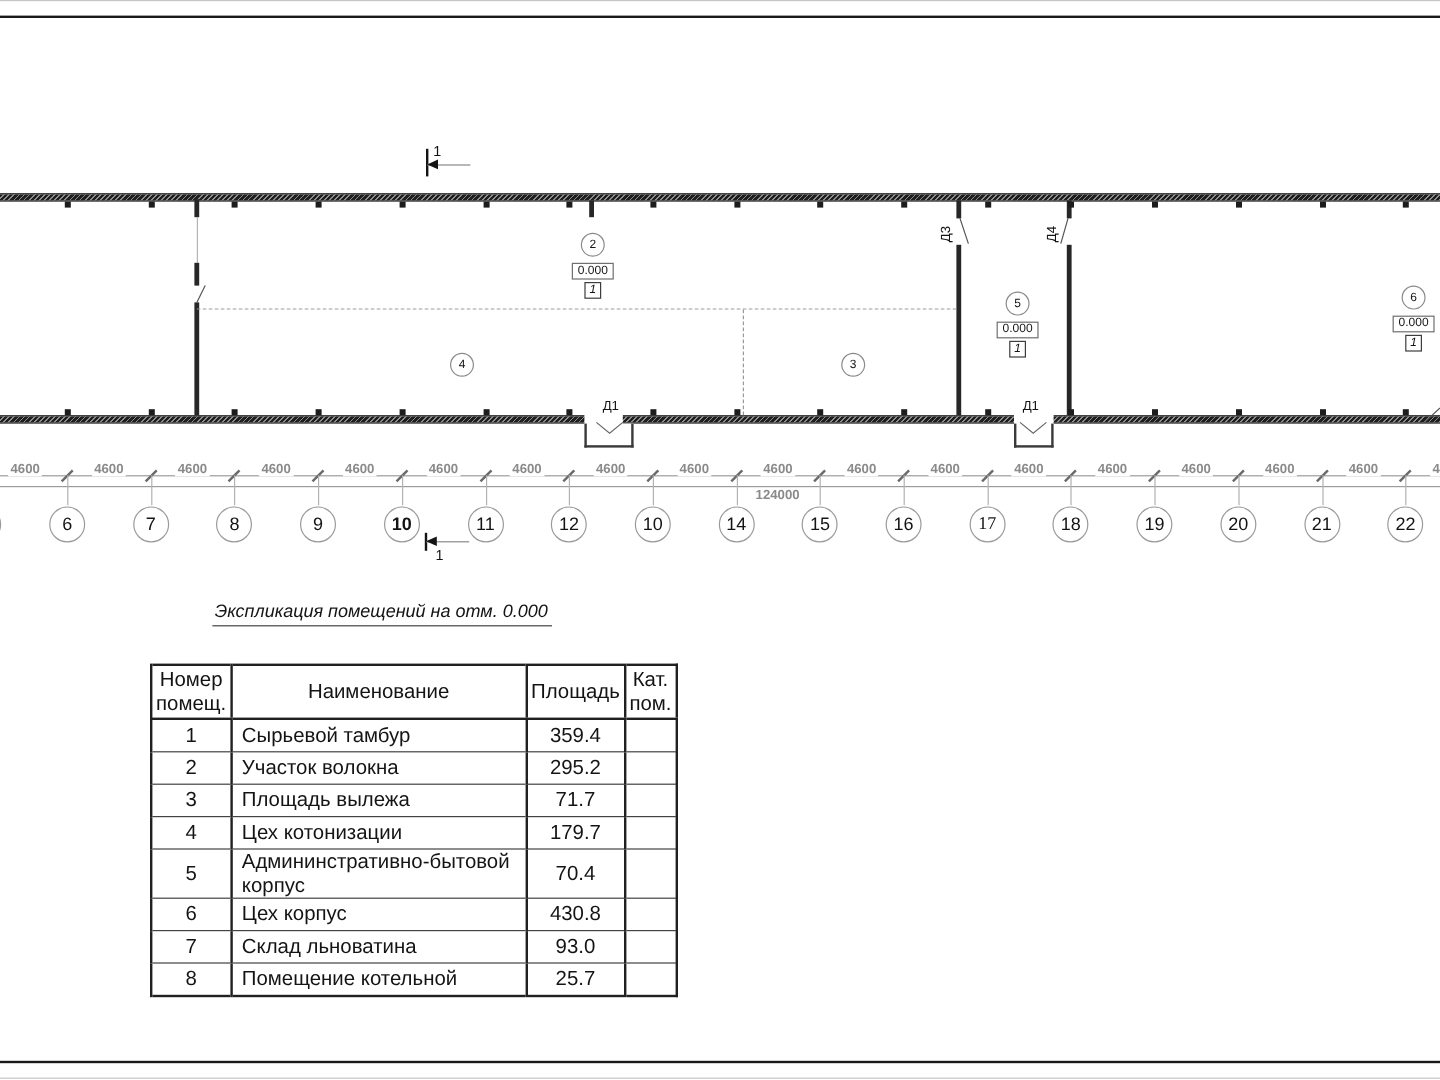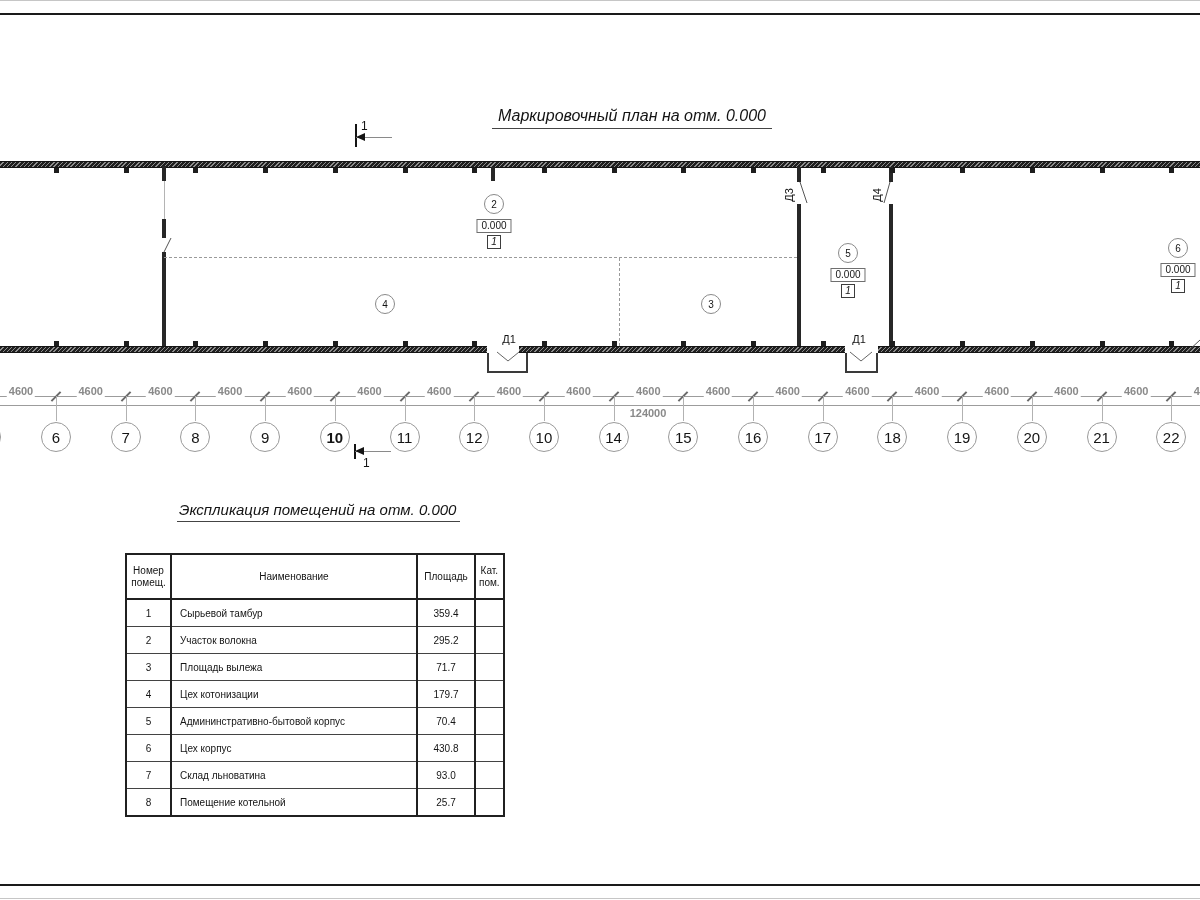--- a/index.html
+++ b/index.html
@@ -67,21 +67,21 @@
   .sec-hline { position:absolute; height:1px; background:#8a8a8a; }
   .sec-arrow { position:absolute; width:0; height:0;
     border-top:4px solid transparent; border-bottom:4px solid transparent;
     border-right:9px solid #141414; }
   .sec-num { position:absolute; font-size:12px; }
 
   .overlay { position:absolute; left:0; top:0; pointer-events:none; }
 
   table.rooms-table {
     position:absolute; left:125px; top:553px; border-collapse:collapse;
-    table-layout:fixed; font-size:10px; color:#141414; background:#fff;
+    table-layout:fixed; font-size:17px; color:#141414; background:#fff;
     border:2px solid #202020;
   }
   .rooms-table th, .rooms-table td {
     border-left:2px solid #202020; border-top:1px solid #434343;
     padding:0 3px; font-weight:normal; overflow:hidden;
   }
   .rooms-table th { height:43px; text-align:center; border-top:none; line-height:1.15; }
   .rooms-table td { height:26px; text-align:center; }
   .rooms-table td.name { text-align:left; padding-left:8px; }
   .rooms-table tr.hdr th { border-bottom:2px solid #202020; }
@@ -91,21 +91,20 @@
 </head>
 <body>
 
 <div class="sheet">
 
   <div class="edge" style="left:0;top:0;width:1200px;height:1px;"></div>
   <div class="frame" style="left:0;top:13px;width:1200px;height:2px;"></div>
   <div class="frame" style="left:0;top:884px;width:1200px;height:2px;"></div>
   <div class="edge" style="left:0;top:898px;width:1200px;height:1px;"></div>
 
-  <div class="plan-title">Маркировочный план на отм. 0.000</div>
   <div class="table-title">Экспликация помещений на отм. 0.000</div>
 
   <div class="sec-num" style="left:361px;top:119px;">1</div>
   <div class="sec-vline" style="left:355px;top:124px;height:23px;"></div>
   <div class="sec-hline" style="left:356px;top:137px;width:36px;"></div>
   <div class="sec-arrow" style="left:356px;top:133px;"></div>
 
   <div class="sec-vline" style="left:354px;top:444px;height:15px;"></div>
   <div class="sec-hline" style="left:355px;top:451px;width:36px;"></div>
   <div class="sec-arrow" style="left:355px;top:447px;"></div>
@@ -201,21 +200,21 @@
       <div class="axis-circle" style="left: 668.3px; top: 422px;">15</div>
       <div class="colmark" style="left: 681.3px; top: 168px;"></div>
       <div class="colmark" style="left: 681.3px; top: 341px;"></div>
       <div class="tick" style="left: 752px; top: 390px;"></div>
       <div class="ext" style="left: 753px; top: 396px; height: 25px;"></div>
       <div class="axis-circle" style="left: 738px; top: 422px;">16</div>
       <div class="colmark" style="left: 751px; top: 168px;"></div>
       <div class="colmark" style="left: 751px; top: 341px;"></div>
       <div class="tick" style="left: 821.7px; top: 390px;"></div>
       <div class="ext" style="left: 822.7px; top: 396px; height: 25px;"></div>
-      <div class="axis-circle" style="left: 807.7px; top: 422px;">17</div>
+      <div class="axis-circle" style="left: 807.7px; top: 422px; font-family: Liberation Serif, serif;">17</div>
       <div class="colmark" style="left: 820.7px; top: 168px;"></div>
       <div class="colmark" style="left: 820.7px; top: 341px;"></div>
       <div class="tick" style="left: 891.4px; top: 390px;"></div>
       <div class="ext" style="left: 892.4px; top: 396px; height: 25px;"></div>
       <div class="axis-circle" style="left: 877.4px; top: 422px;">18</div>
       <div class="colmark" style="left: 890.4px; top: 168px;"></div>
       <div class="colmark" style="left: 890.4px; top: 341px;"></div>
       <div class="tick" style="left: 961.1px; top: 390px;"></div>
       <div class="ext" style="left: 962.1px; top: 396px; height: 25px;"></div>
       <div class="axis-circle" style="left: 947.1px; top: 422px;">19</div>

